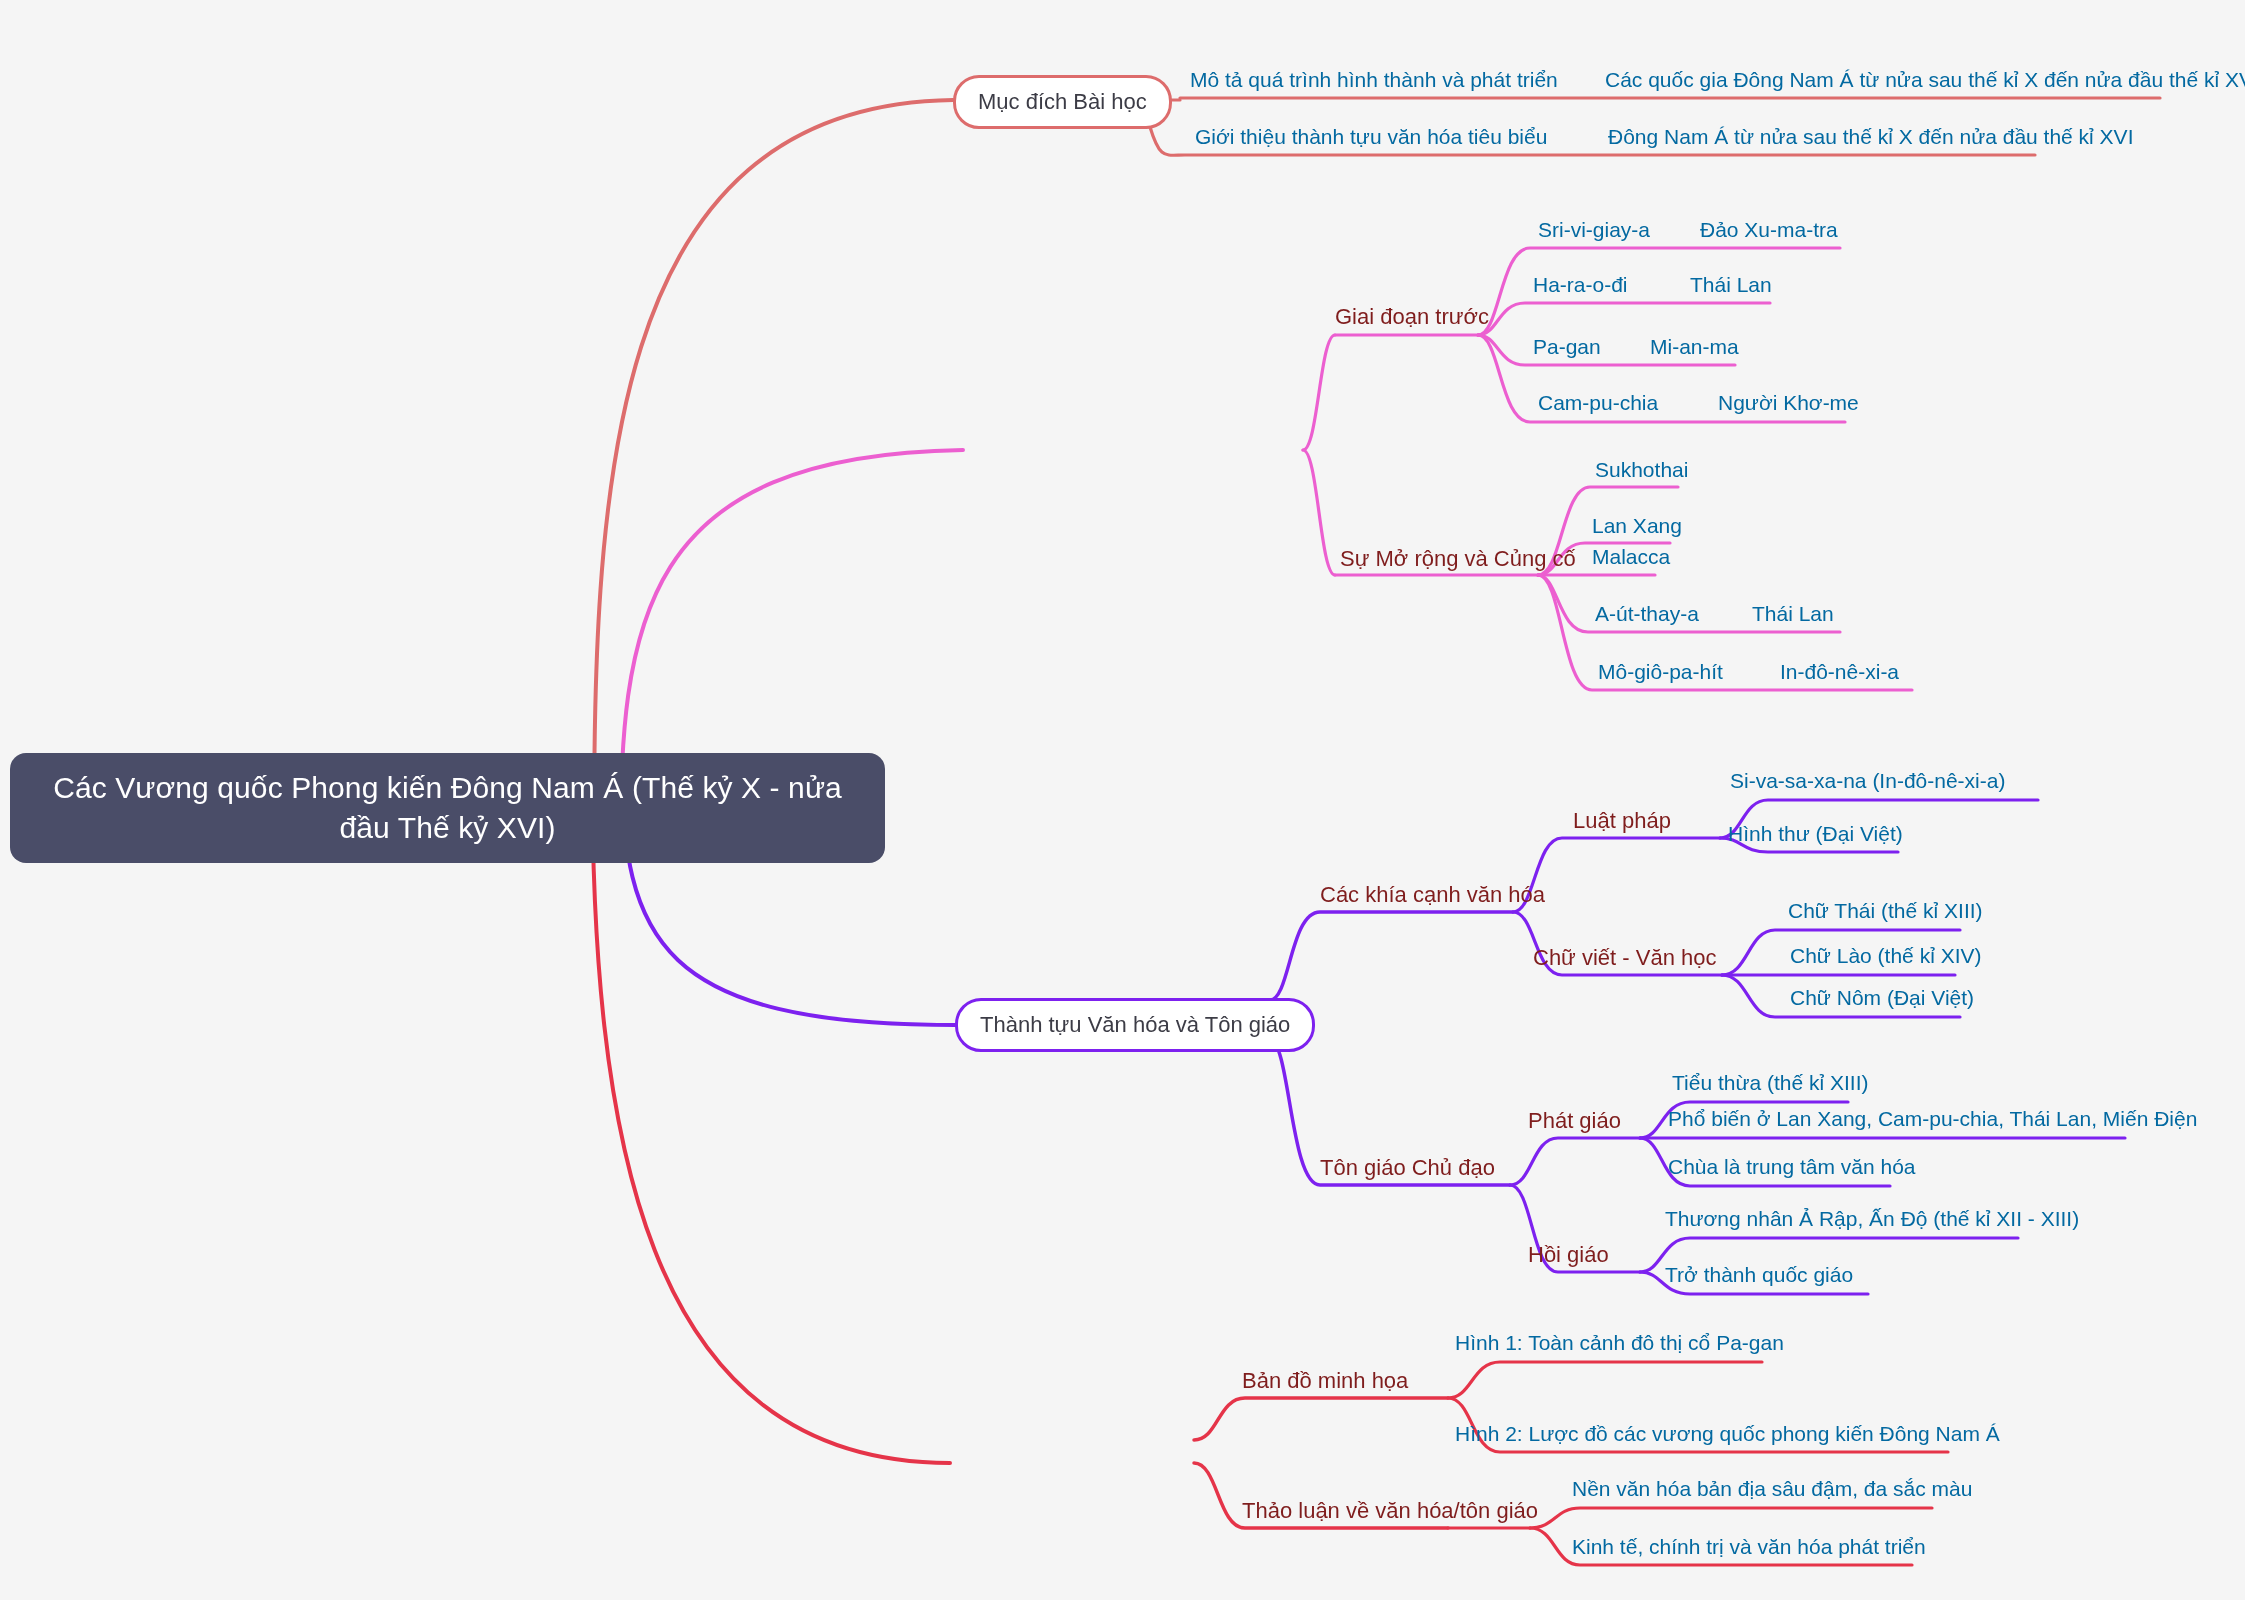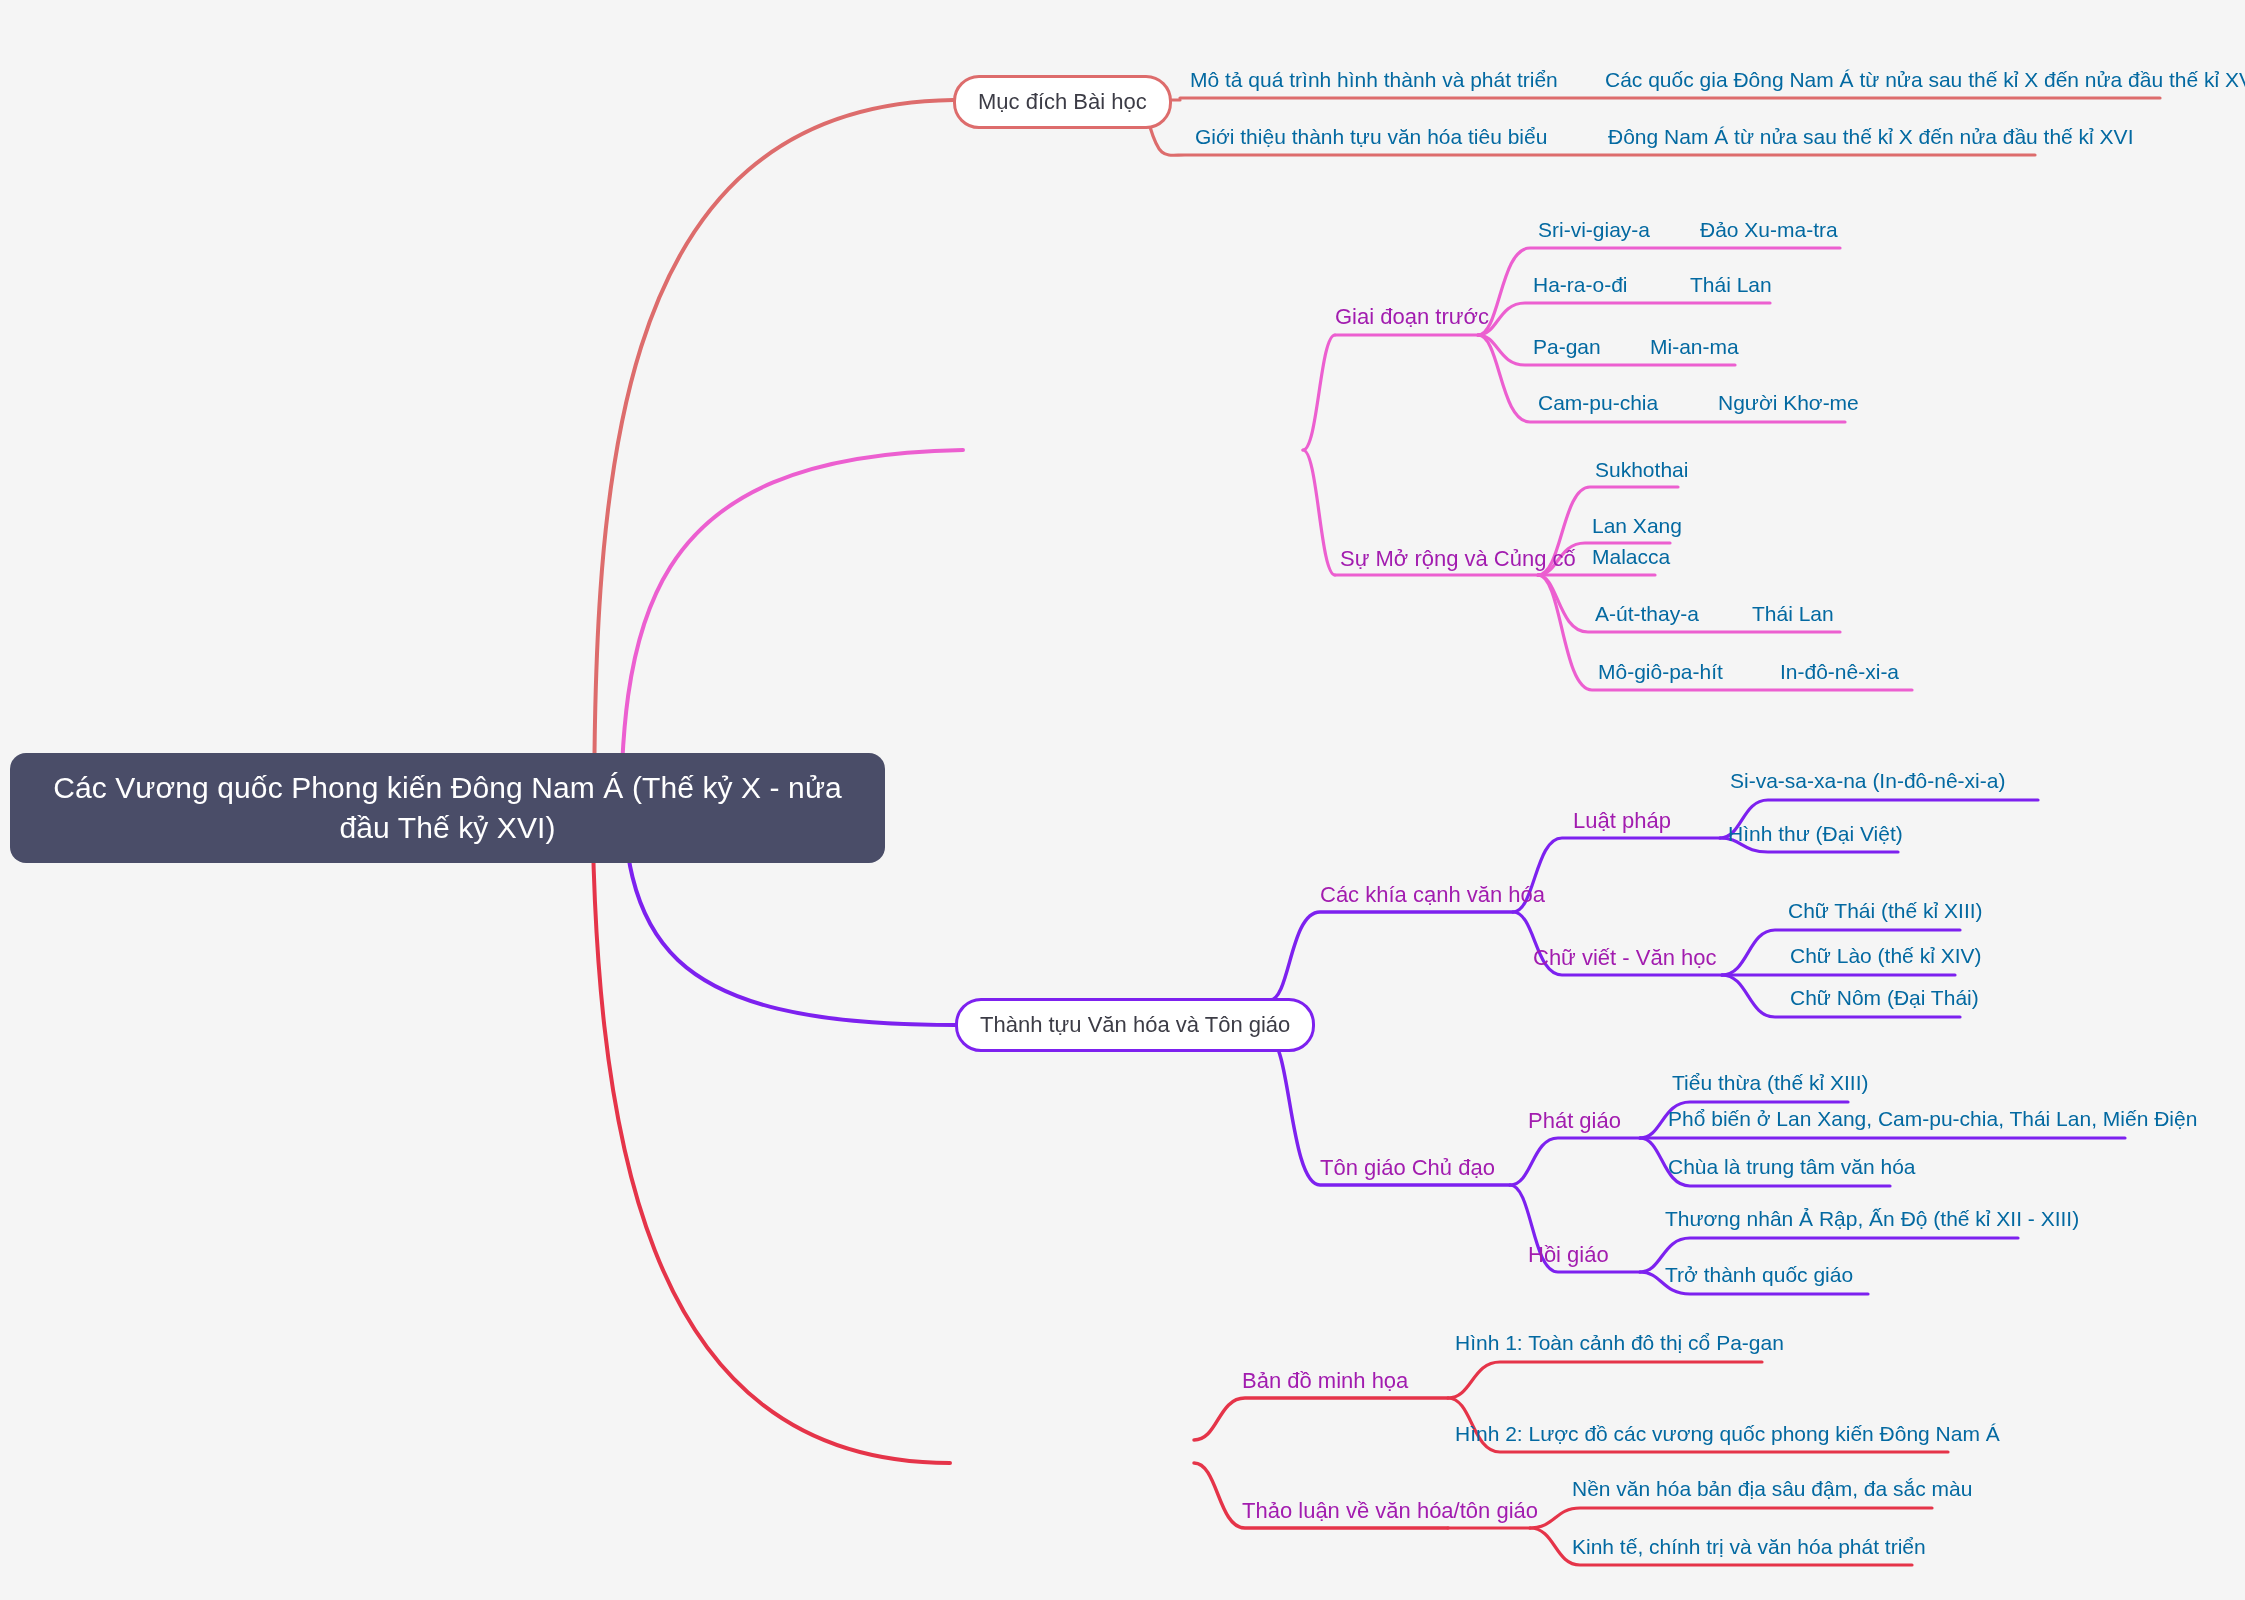--- a/index.html
+++ b/index.html
@@ -61,21 +61,21 @@
   }
   .pill.c-coral { border-color: #dd6c6c; }
   .pill.c-pink  { border-color: #ec5fd0; }
   .pill.c-violet{ border-color: #7d21ef; }
   .pill.c-red   { border-color: #e53449; }
 
   
   .mid-label {
     position: absolute;
     font-size: 22px;
-    color: #a21caf;
+    color: #7f1d1d;
     white-space: nowrap;
     transform: translateY(-100%);
   }
 
   
   .leaf {
     position: absolute;
     font-size: 21px;
     color: #0369a1;
     white-space: nowrap;
@@ -196,21 +196,21 @@
 
   <div class="mid-label" style="left:1320px; top:908px;">Các khía cạnh văn hóa</div>
 
   <div class="mid-label" style="left:1573px; top:834px;">Luật pháp</div>
   <div class="leaf" style="left:1730px; top:796px;">Si-va-sa-xa-na (In-đô-nê-xi-a)</div>
   <div class="leaf" style="left:1728px; top:849px;">Hình thư (Đại Việt)</div>
 
   <div class="mid-label" style="left:1533px; top:971px;">Chữ viết - Văn học</div>
   <div class="leaf" style="left:1788px; top:926px;">Chữ Thái (thế kỉ XIII)</div>
   <div class="leaf" style="left:1790px; top:971px;">Chữ Lào (thế kỉ XIV)</div>
-  <div class="leaf" style="left:1790px; top:1013px;">Chữ Nôm (Đại Thái)</div>
+  <div class="leaf" style="left:1790px; top:1013px;">Chữ Nôm (Đại Việt)</div>
 
   <div class="mid-label" style="left:1320px; top:1181px;">Tôn giáo Chủ đạo</div>
 
   <div class="mid-label" style="left:1528px; top:1134px;">Phát giáo</div>
   <div class="leaf" style="left:1672px; top:1098px;">Tiểu thừa (thế kỉ XIII)</div>
   <div class="leaf" style="left:1668px; top:1134px;">Phổ biến ở Lan Xang, Cam-pu-chia, Thái Lan, Miến Điện</div>
   <div class="leaf" style="left:1668px; top:1182px;">Chùa là trung tâm văn hóa</div>
 
   <div class="mid-label" style="left:1528px; top:1268px;">Hồi giáo</div>
   <div class="leaf" style="left:1665px; top:1234px;">Thương nhân Ả Rập, Ấn Độ (thế kỉ XII - XIII)</div>

